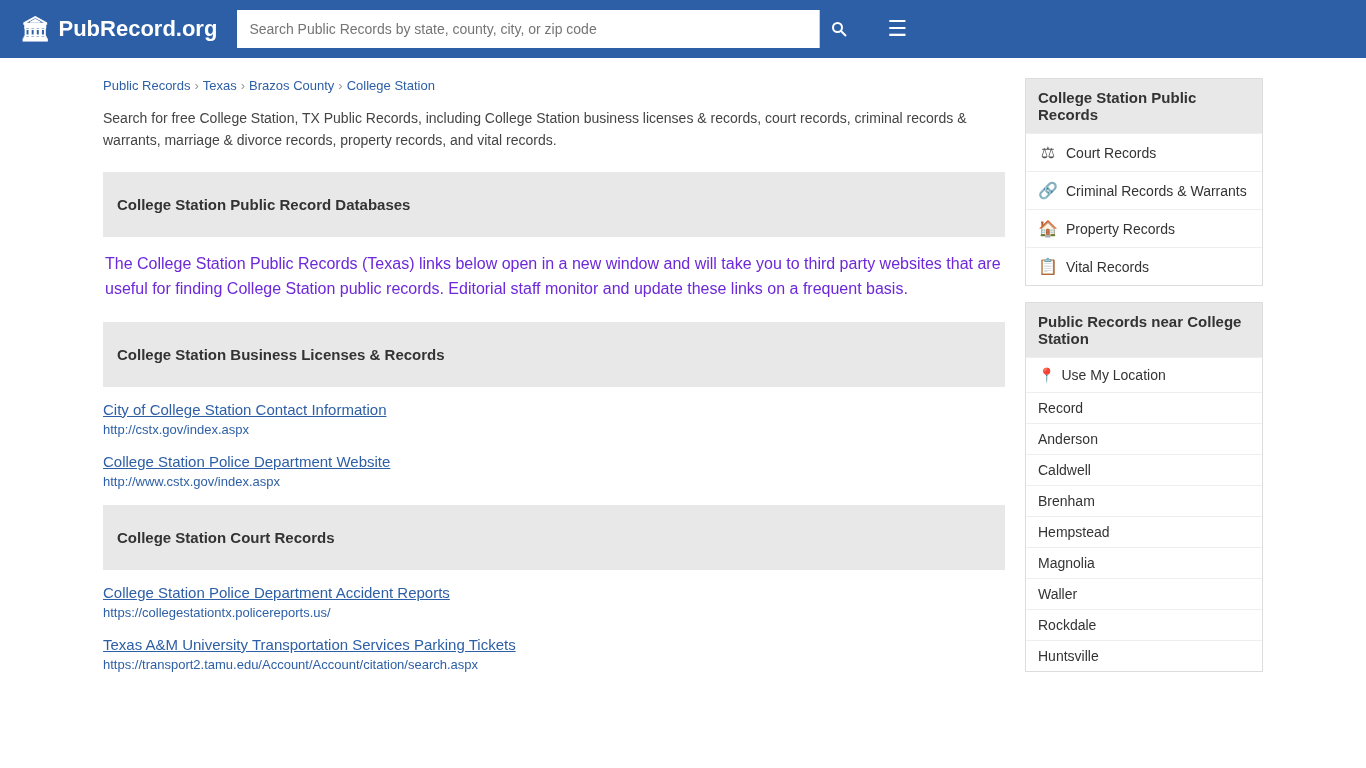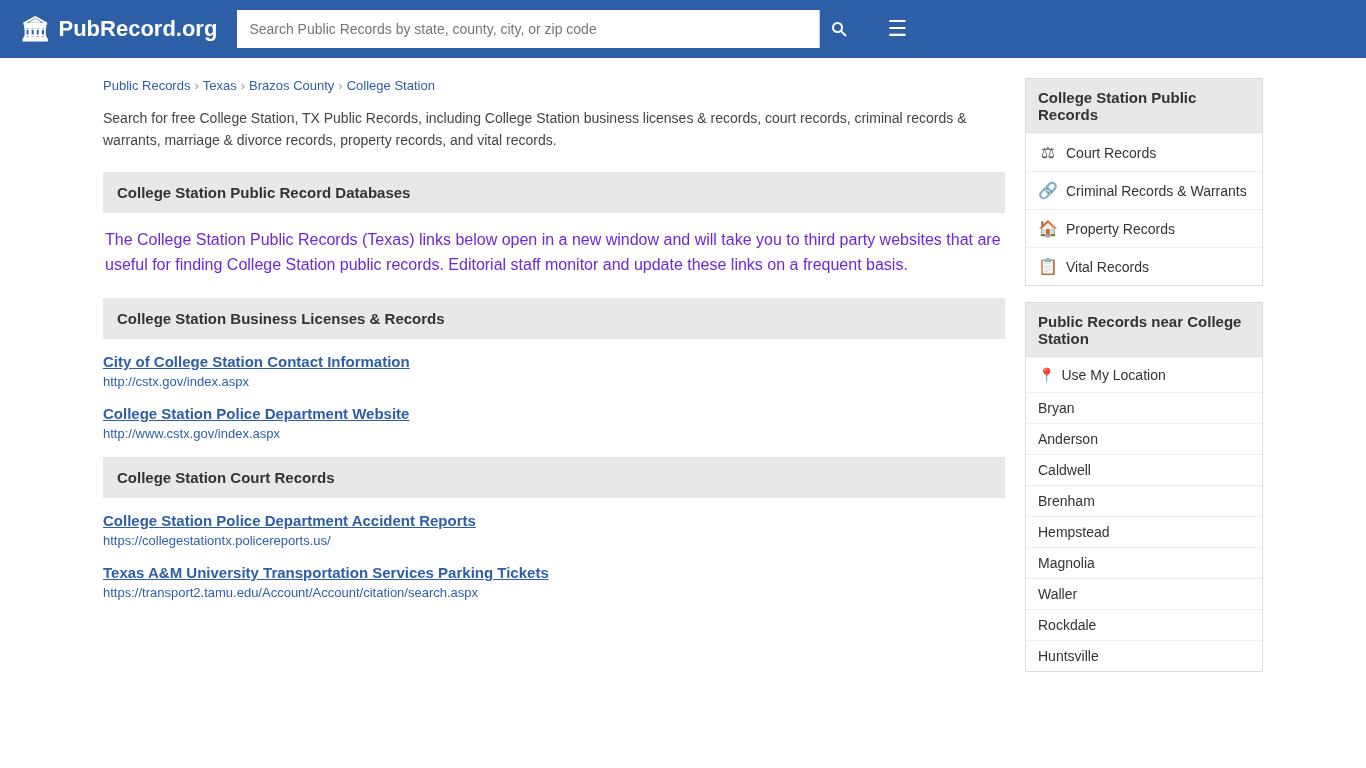--- a/index.html
+++ b/index.html
@@ -94,42 +94,42 @@
 
     #intro-text {
       font-size: 14px;
       color: #444;
       line-height: 1.6;
       margin-bottom: 20px;
     }
 
     .section-header {
       background: #e8e8e8;
-      padding: 12px 14px;
+      padding: 24px 14px;
       font-size: 15px;
       font-weight: bold;
       color: #333;
       margin-bottom: 14px;
     }
 
     .section-desc {
       font-size: 16px;
       color: #6d28d9;
       line-height: 1.6;
       margin-bottom: 20px;
       padding: 0 2px;
     }
 
     .record-entry {
       margin-bottom: 16px;
     }
     .record-entry a.record-title {
       display: block;
       font-size: 15px;
-      font-weight: bold;
+      font-weight: normal;
       color: #2d5fa6;
       text-decoration: underline;
       margin-bottom: 3px;
     }
     .record-entry a.record-url {
       font-size: 13px;
       color: #2d5fa6;
       text-decoration: none;
       text-align: center;
     }
@@ -281,21 +281,21 @@
     </div>
 
     <div class="sidebar-box">
       <div class="sidebar-box-header">Public Records near College Station</div>
 
       <div class="use-location">
         <span>📍</span>
         <span>Use My Location</span>
       </div>
 
-      <a class="nearby-item" href="#">Bryan</a>
+      <a class="nearby-item" href="#">Record</a>
       <a class="nearby-item" href="#">Anderson</a>
       <a class="nearby-item" href="#">Caldwell</a>
       <a class="nearby-item" href="#">Brenham</a>
       <a class="nearby-item" href="#">Hempstead</a>
       <a class="nearby-item" href="#">Magnolia</a>
       <a class="nearby-item" href="#">Waller</a>
       <a class="nearby-item" href="#">Rockdale</a>
       <a class="nearby-item" href="#">Huntsville</a>
     </div>
 

